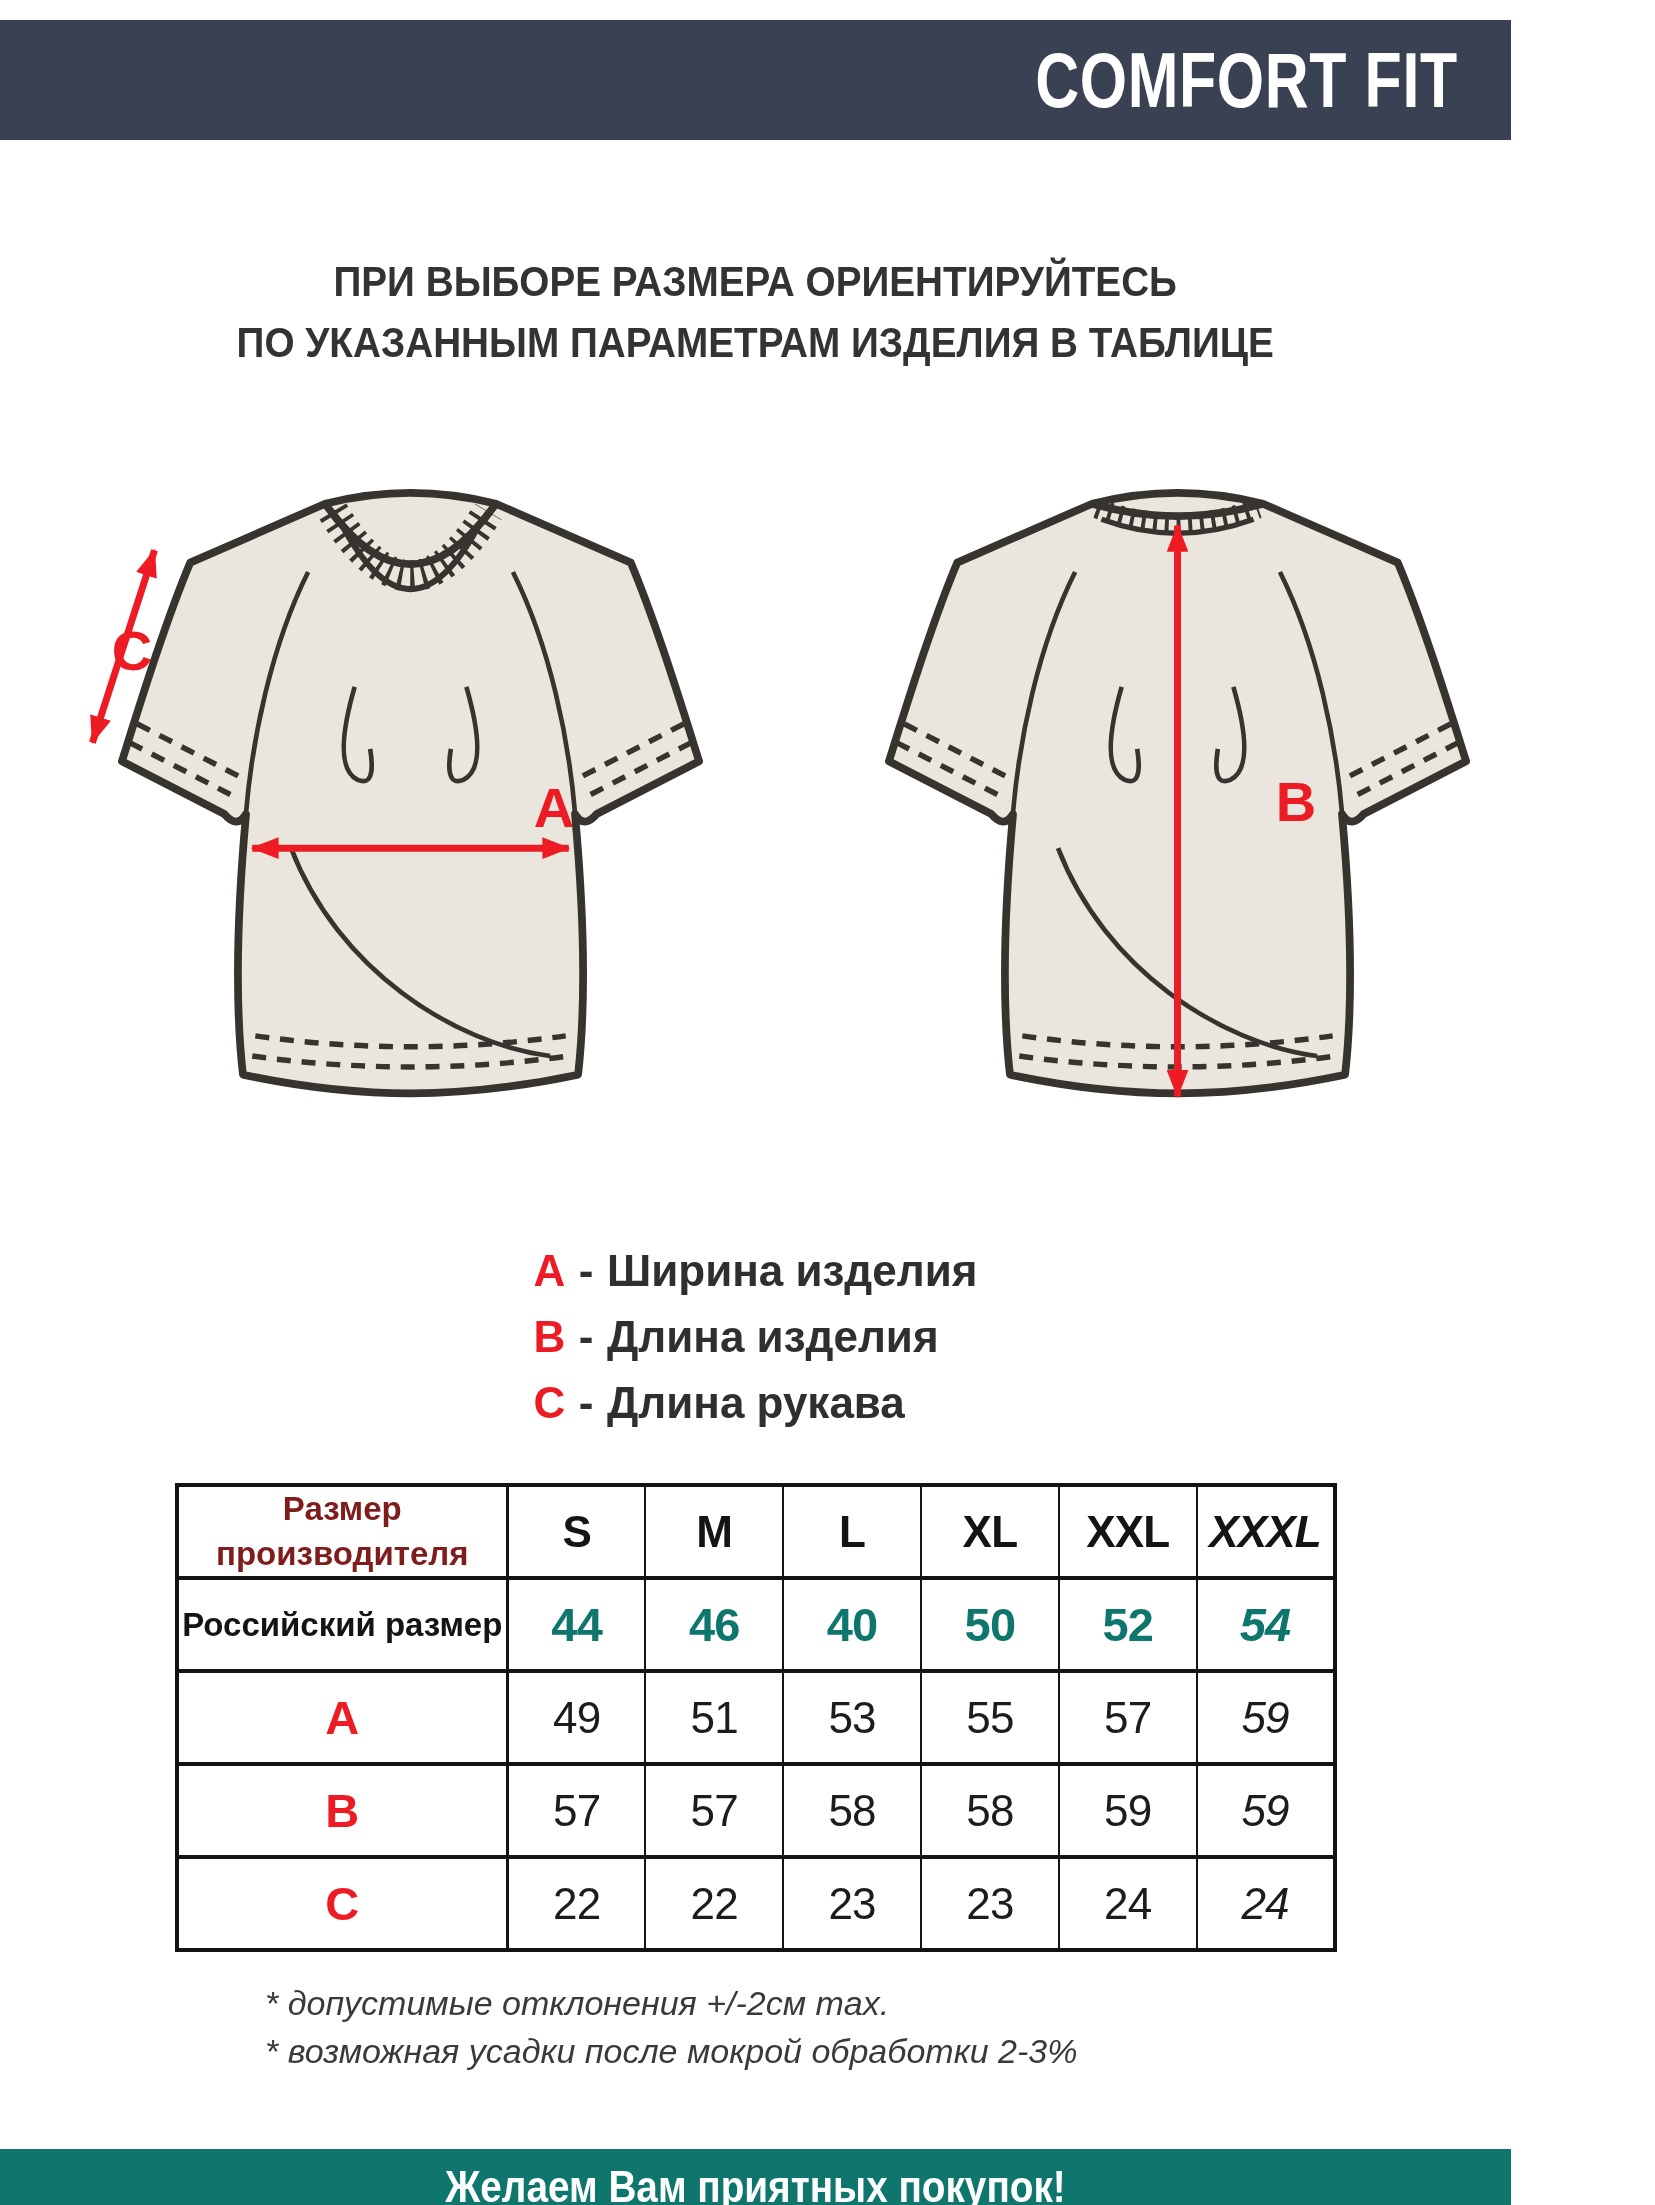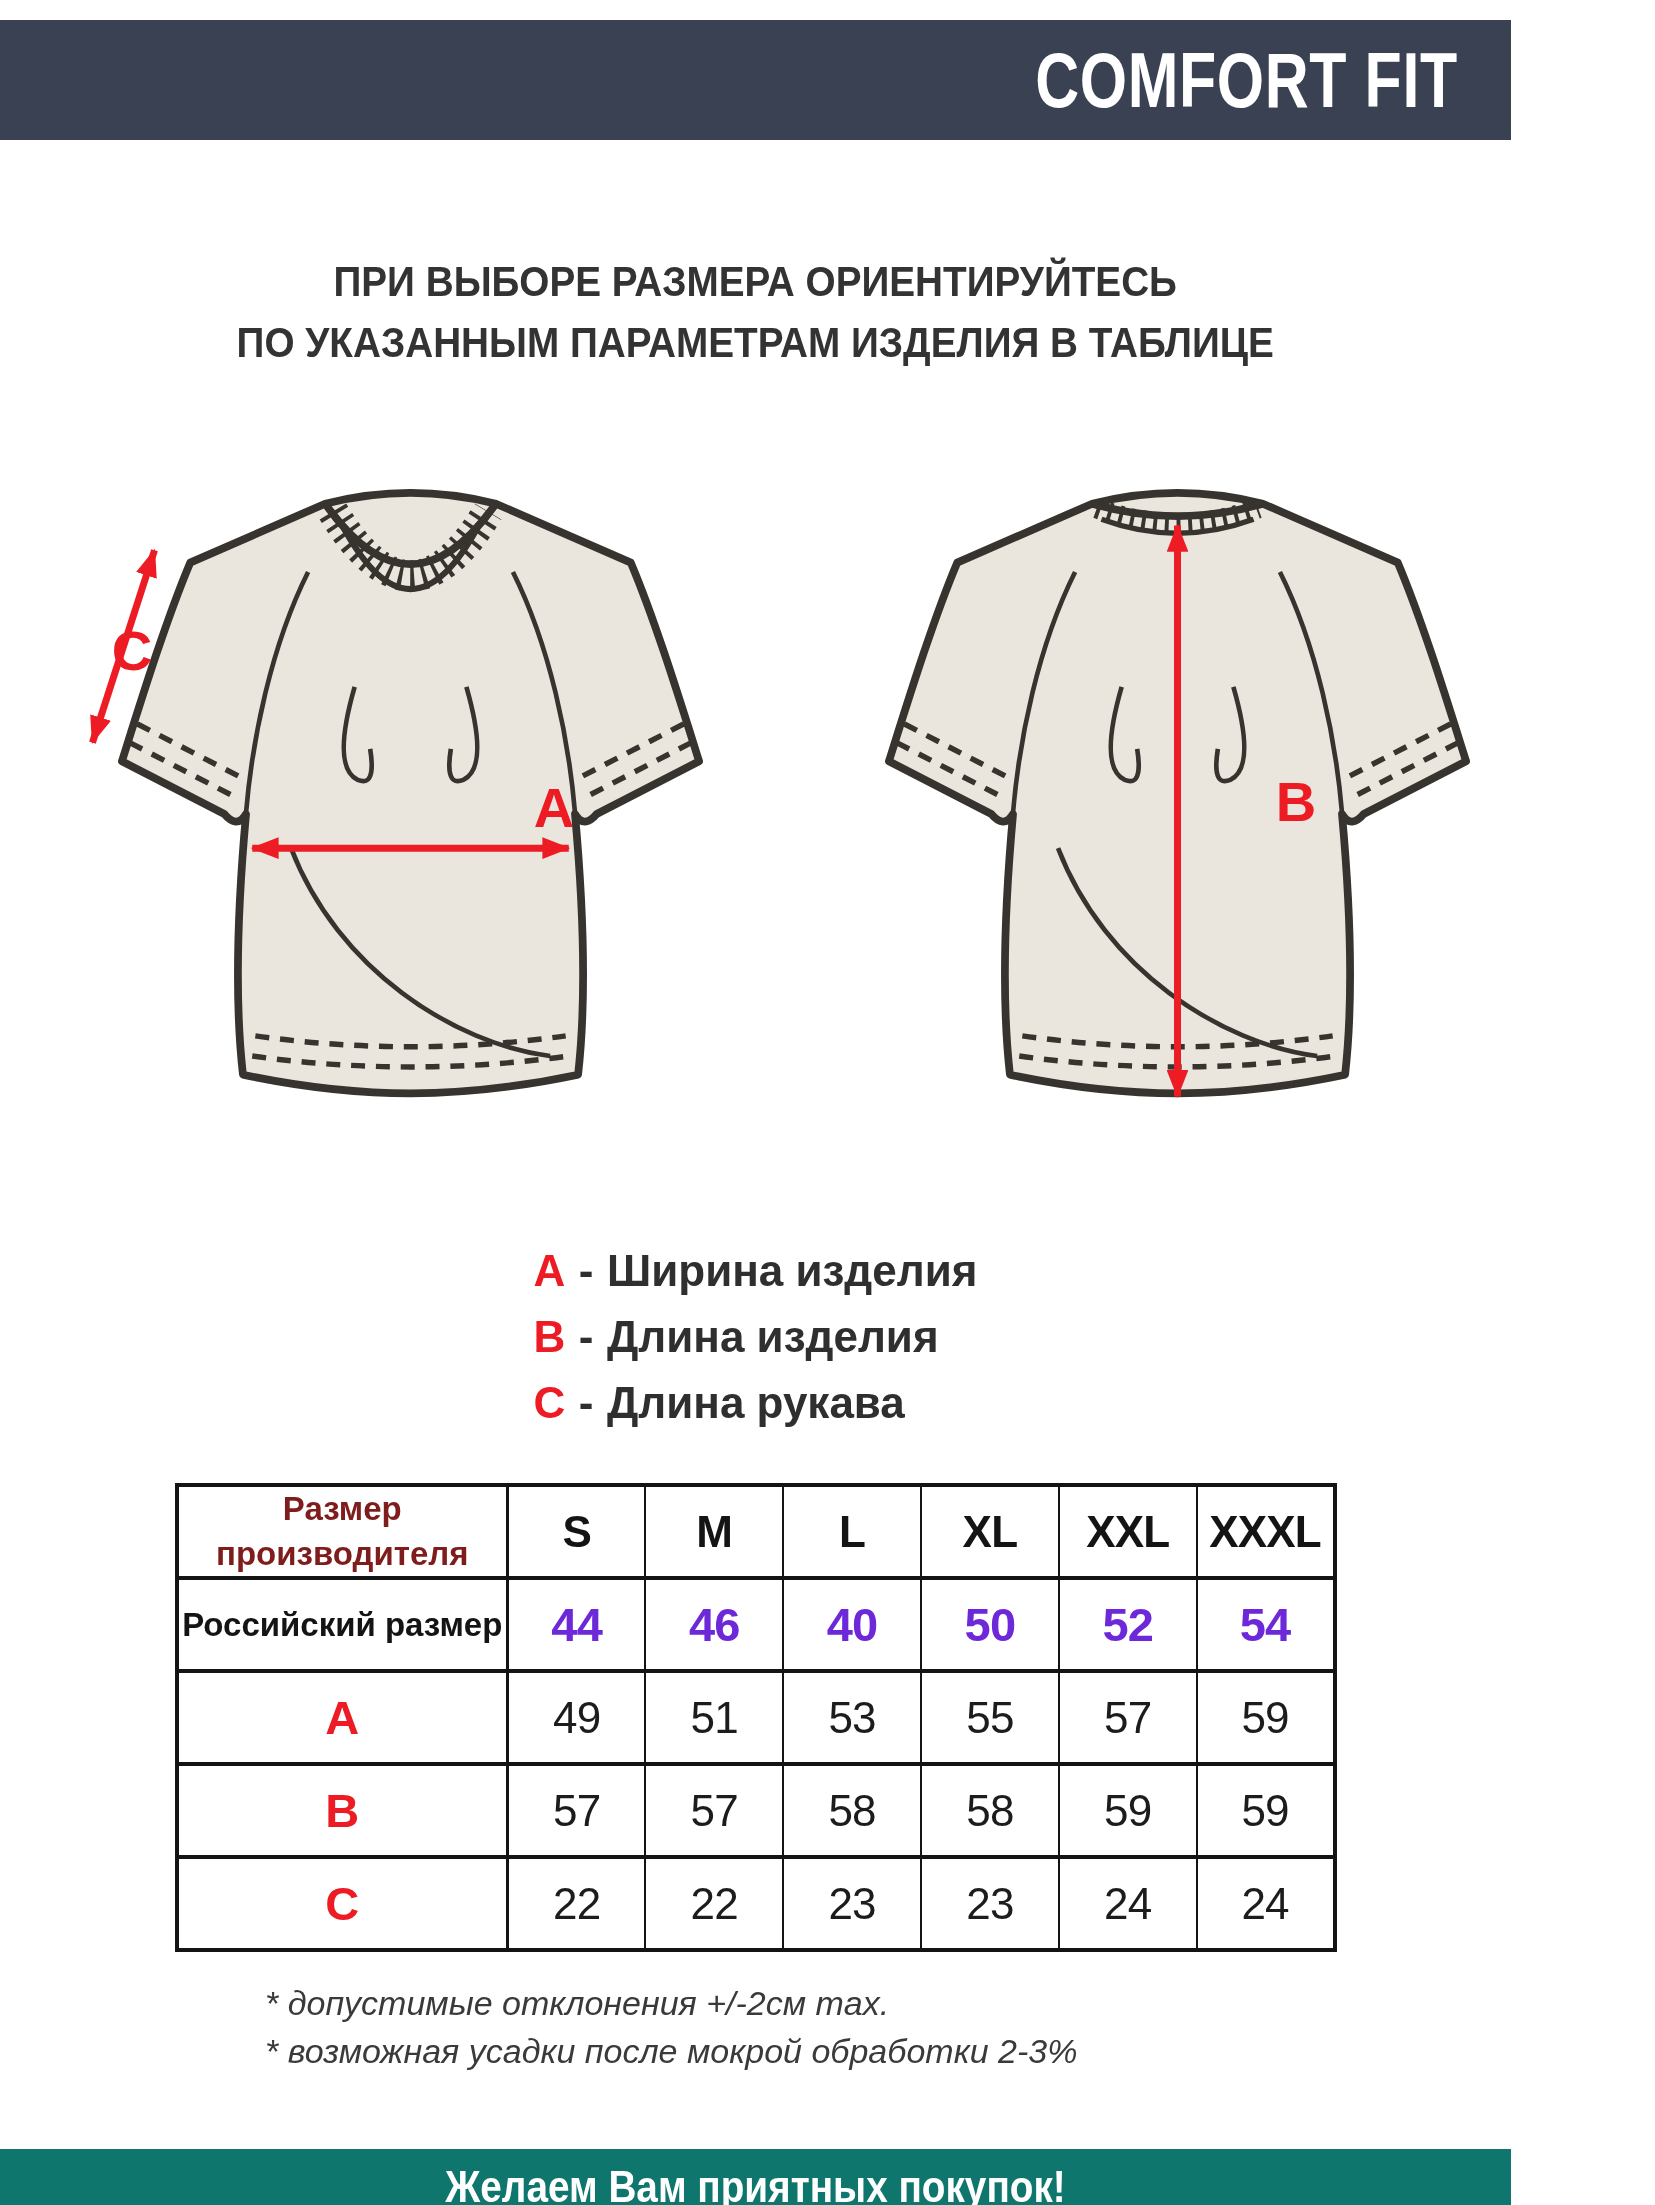--- a/index.html
+++ b/index.html
@@ -34,30 +34,30 @@
   .legend { margin:98px auto 0; width:max-content; font-size:44px; font-weight:700; color:#2f2f2f; }
   .legend-row { display:flex; align-items:baseline; line-height:1.5; }
   .legend-key { color:#ed1c24; }
   .legend-dash { margin:0 13.5px; }
 
   
   .size-table { width:1162px; margin:47px auto 0; border-collapse:collapse; table-layout:fixed;
                 text-align:center; border:4.5px solid #141414; }
   .size-table tr { border-bottom:4.5px solid #141414; }
   .size-table th, .size-table td { border-right:2.3px solid #141414; vertical-align:middle; }
-  .size-table th:last-child, .size-table td:last-child { border-right:none; }
+  .size-table th:last-child, .size-table td:last-child { border-right:none;font-style:italic; }
   .col-first { width:331px; }
   .first-cell { border-right:3.8px solid #141414 !important; }
   .hdr-row  th { height:87px; }
   .data-row td { height:93px; }
   .th-manu   { font-size:33px; font-weight:700; line-height:1.35; padding:0 25.6px; color:#7f1d1d; }
   .th-size   { font-size:44px; font-weight:700; letter-spacing:-0.8px; color:#141414; }
   .row-label { font-size:33px; font-weight:700; color:#141414; }
   .row-letter{ font-size:47px; font-weight:700; color:#ed1c24; }
-  .cell-bold { font-size:47px; font-weight:700; letter-spacing:-0.8px; color:#6d28d9; }
+  .cell-bold { font-size:47px; font-weight:700; letter-spacing:-0.8px; color:#0f766e; }
   .cell      { font-size:44px; font-weight:400; letter-spacing:-0.8px; color:#1c1c1c; }
 
   
   .footnotes { margin:27px 0 0 265px; font-style:italic; font-size:34px; line-height:1.42; color:#3a3a3a; }
 
   
   .bottombar { position:absolute; left:0; bottom:0; width:100%; height:76px; background:#0f766e;
                display:flex; align-items:center; justify-content:center; }
   .bottombar-msg { color:#ffffff; font-weight:700; font-size:44px; transform:scaleX(0.88); white-space:nowrap; }
 </style>

